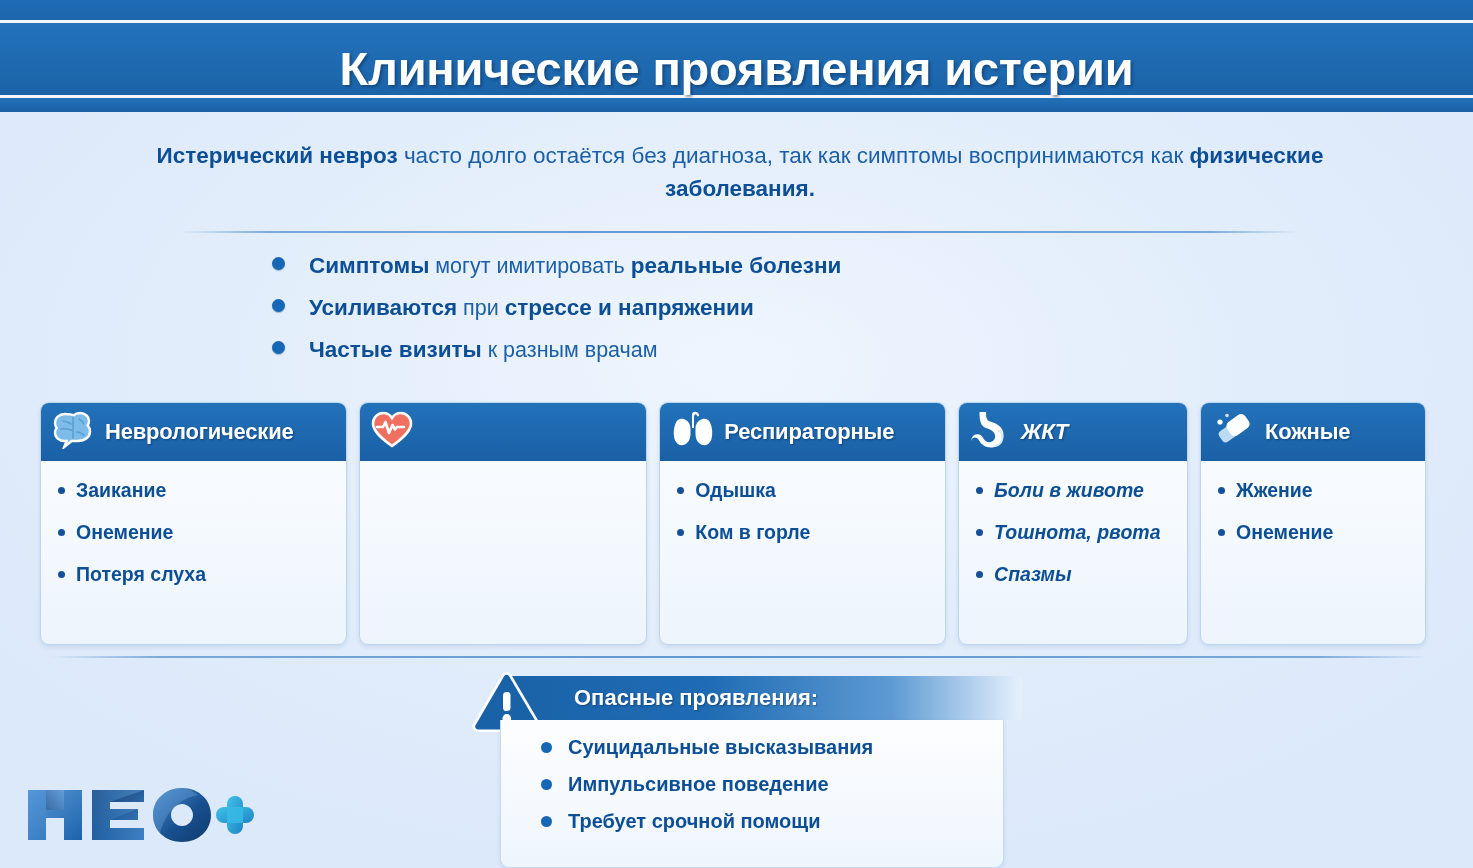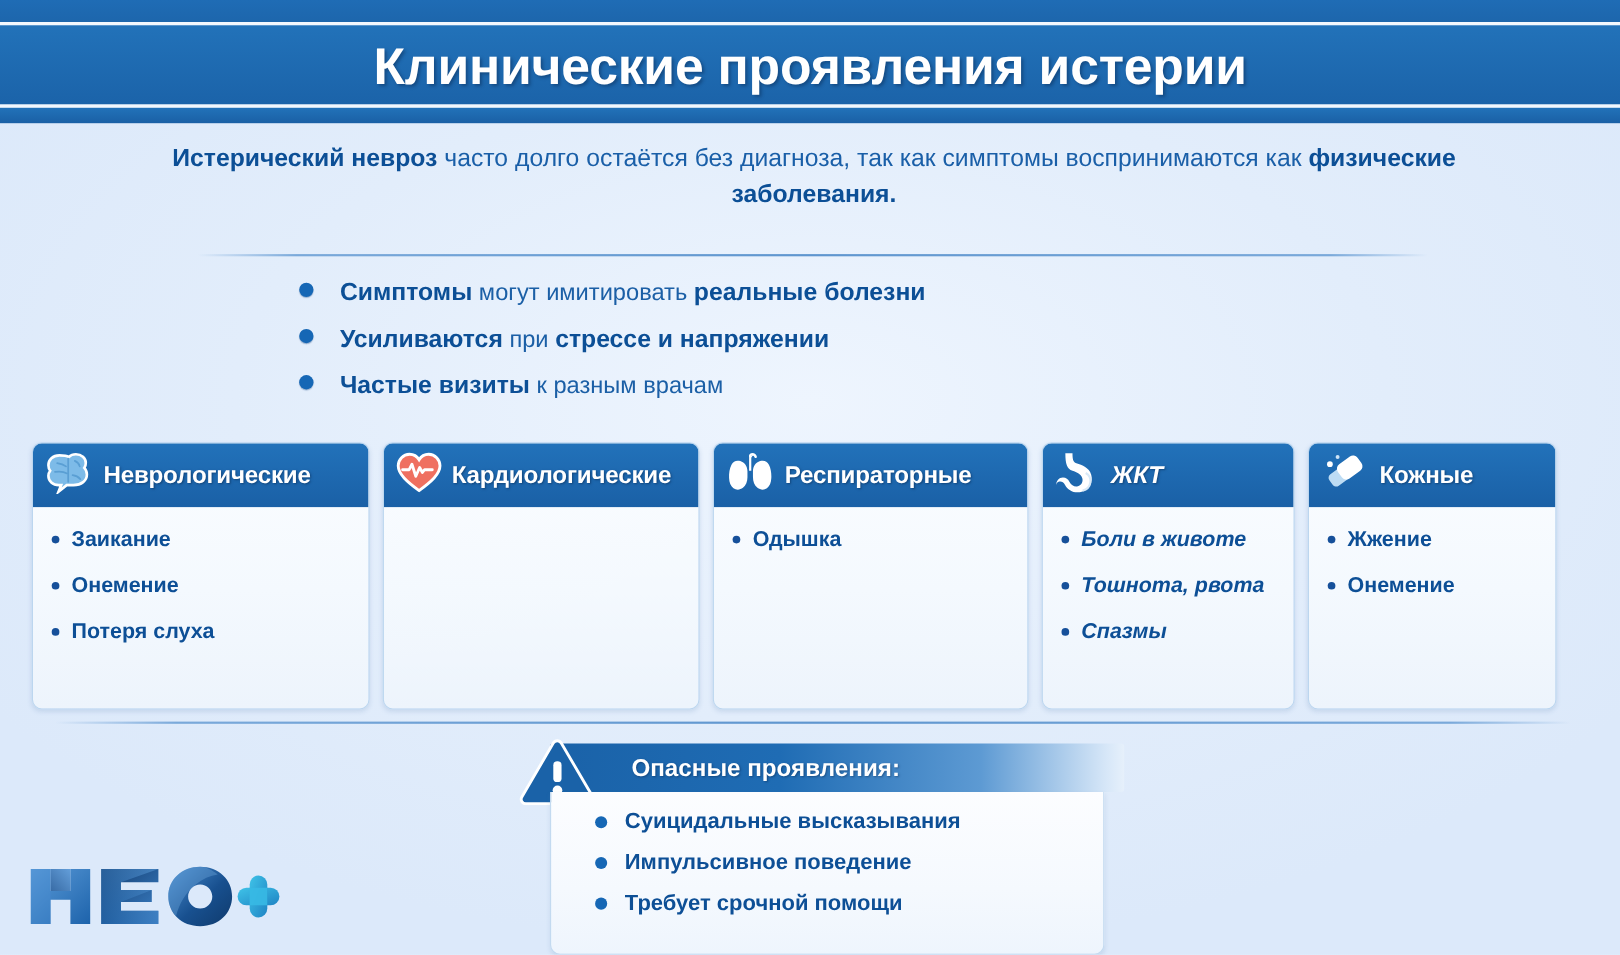--- a/index.html
+++ b/index.html
@@ -36,33 +36,33 @@
   }
   .banner-rule-bot {
     position:absolute; left:0; top:95px; width:100%; height:3px;
     background:#f2f7fd;
   }
   .banner-strip-bot {
     position:absolute; left:0; top:98px; width:100%; height:14px;
     background:linear-gradient(180deg,#2272b9 0%,#1a60a5 100%);
   }
   .banner-title {
-    position:absolute; left:0; top:23px; width:100%; height:72px;
+    position:absolute; left:0; top:23px; width:100%; height:90px;
     display:flex; align-items:center; justify-content:center;
     color:#ffffff;
     font-size:47px;
     font-weight:bold;
     letter-spacing:-0.2px;
     text-shadow:2px 2px 3px rgba(8,40,80,.45);
     white-space:nowrap;
   }
 
   
   .intro {
-    position:absolute; left:150px; top:127px; width:1180px;
+    position:absolute; left:150px; top:139px; width:1180px;
     text-align:center;
     color:#1a5fa8;
     font-size:22.5px;
     line-height:33px;
     font-weight:500;
   }
   .intro b { color:#0c4f96; font-weight:bold; }
 
   .divider {
     position:absolute; height:2px;
@@ -86,21 +86,21 @@
     position:relative; top:-3px;
     box-shadow:0 1px 1px rgba(20,70,130,.35);
   }
   .keytext {
     font-size:21.5px; color:#1b5fa6; line-height:26px;
   }
   .keytext b { color:#0c4f96; font-weight:bold; font-size:22.5px; }
 
   
   .cards {
-    position:absolute; left:29px; top:402px; width:1386px; height:243px;
+    position:absolute; left:40px; top:402px; width:1386px; height:243px;
     display:flex; gap:12px;
   }
   .card {
     background:linear-gradient(180deg,#fbfdff 0%,#f4f9fe 55%,#edf4fc 100%);
     border:1px solid #bcd6ef;
     border-radius:9px;
     box-shadow:0 2px 4px rgba(90,130,175,.18);
     display:flex; flex-direction:column;
     overflow:hidden;
   }
@@ -249,21 +249,20 @@
     </div>
 
     <div class="card c2">
       <div class="card-head">
         <span class="card-icon">
           <svg width="42" height="38" viewBox="0 0 42 38">
             <path d="M21 35C10 27 2 20 2 12.5 2 6.7 6.6 2 12.3 2 16 2 19.2 4 21 7c1.8-3 5-5 8.7-5C35.4 2 40 6.7 40 12.5 40 20 32 27 21 35z" fill="#ef7060" stroke="#ffffff" stroke-width="2.6"></path>
             <path d="M6 16h6l2.5-5 3.5 11 3.5-8 2.5 4.5 2-2.5h7" fill="none" stroke="#ffffff" stroke-width="2.6" stroke-linejoin="round" stroke-linecap="round"></path>
           </svg>
         </span>
-        <span class="card-head-title">Кардиологические</span>
       </div>
     </div>
 
     <div class="card c3">
       <div class="card-head">
         <span class="card-icon">
           <svg width="44" height="38" viewBox="0 0 44 38">
             <g fill="#ffffff">
               <path d="M21 3h2v14h-2z"></path>
               <path d="M22 6c0-2 1.5-3.5 3-3.5"></path>
@@ -272,20 +271,24 @@
             </g>
             <path d="M22 3.5c0-1 .8-1.6 2-1.6 1.6 0 2.6 1 3 2.4" fill="none" stroke="#ffffff" stroke-width="2.2" stroke-linecap="round"></path>
           </svg>
         </span>
         <span class="card-head-title">Респираторные</span>
       </div>
       <div class="card-body">
         <div class="card-item">
             <span class="cdot"></span>
             <span>Одышка</span>
+          </div>
+        <div class="card-item">
+            <span class="cdot"></span>
+            <span>Ком в горле</span>
           </div>
       </div>
     </div>
 
     <div class="card c4">
       <div class="card-head">
         <span class="card-icon">
           <svg width="42" height="40" viewBox="0 0 42 40">
             <path d="M16 2c0 5 .4 8 3.5 9.2C25 13 31 15 33 21.5c2 6.6-1.6 13.5-8.5 15.5-6.4 1.9-12.6-1-15.4-6.4-1.2-2.3-3.1-3.3-5-2.9-2 .4-3 2-3 3.8h0c0-4.2 2.6-7.3 6.2-7.3 2.9 0 4.7 1.6 6 4 1.8 3.2 4.7 4.6 7.6 3.8 3.2-.9 4.9-4 4-7.2C23.9 21 20 19.4 16 18 11 16.2 9.5 11.5 9.5 2h6.5z" fill="#ffffff"></path>
             <path d="M28 20c3.2 1.8 4.8 5.2 4.2 8.8-.6 3.6-3.4 6.4-7 7.2" fill="none" stroke="#d8e9f7" stroke-width="2"></path>

